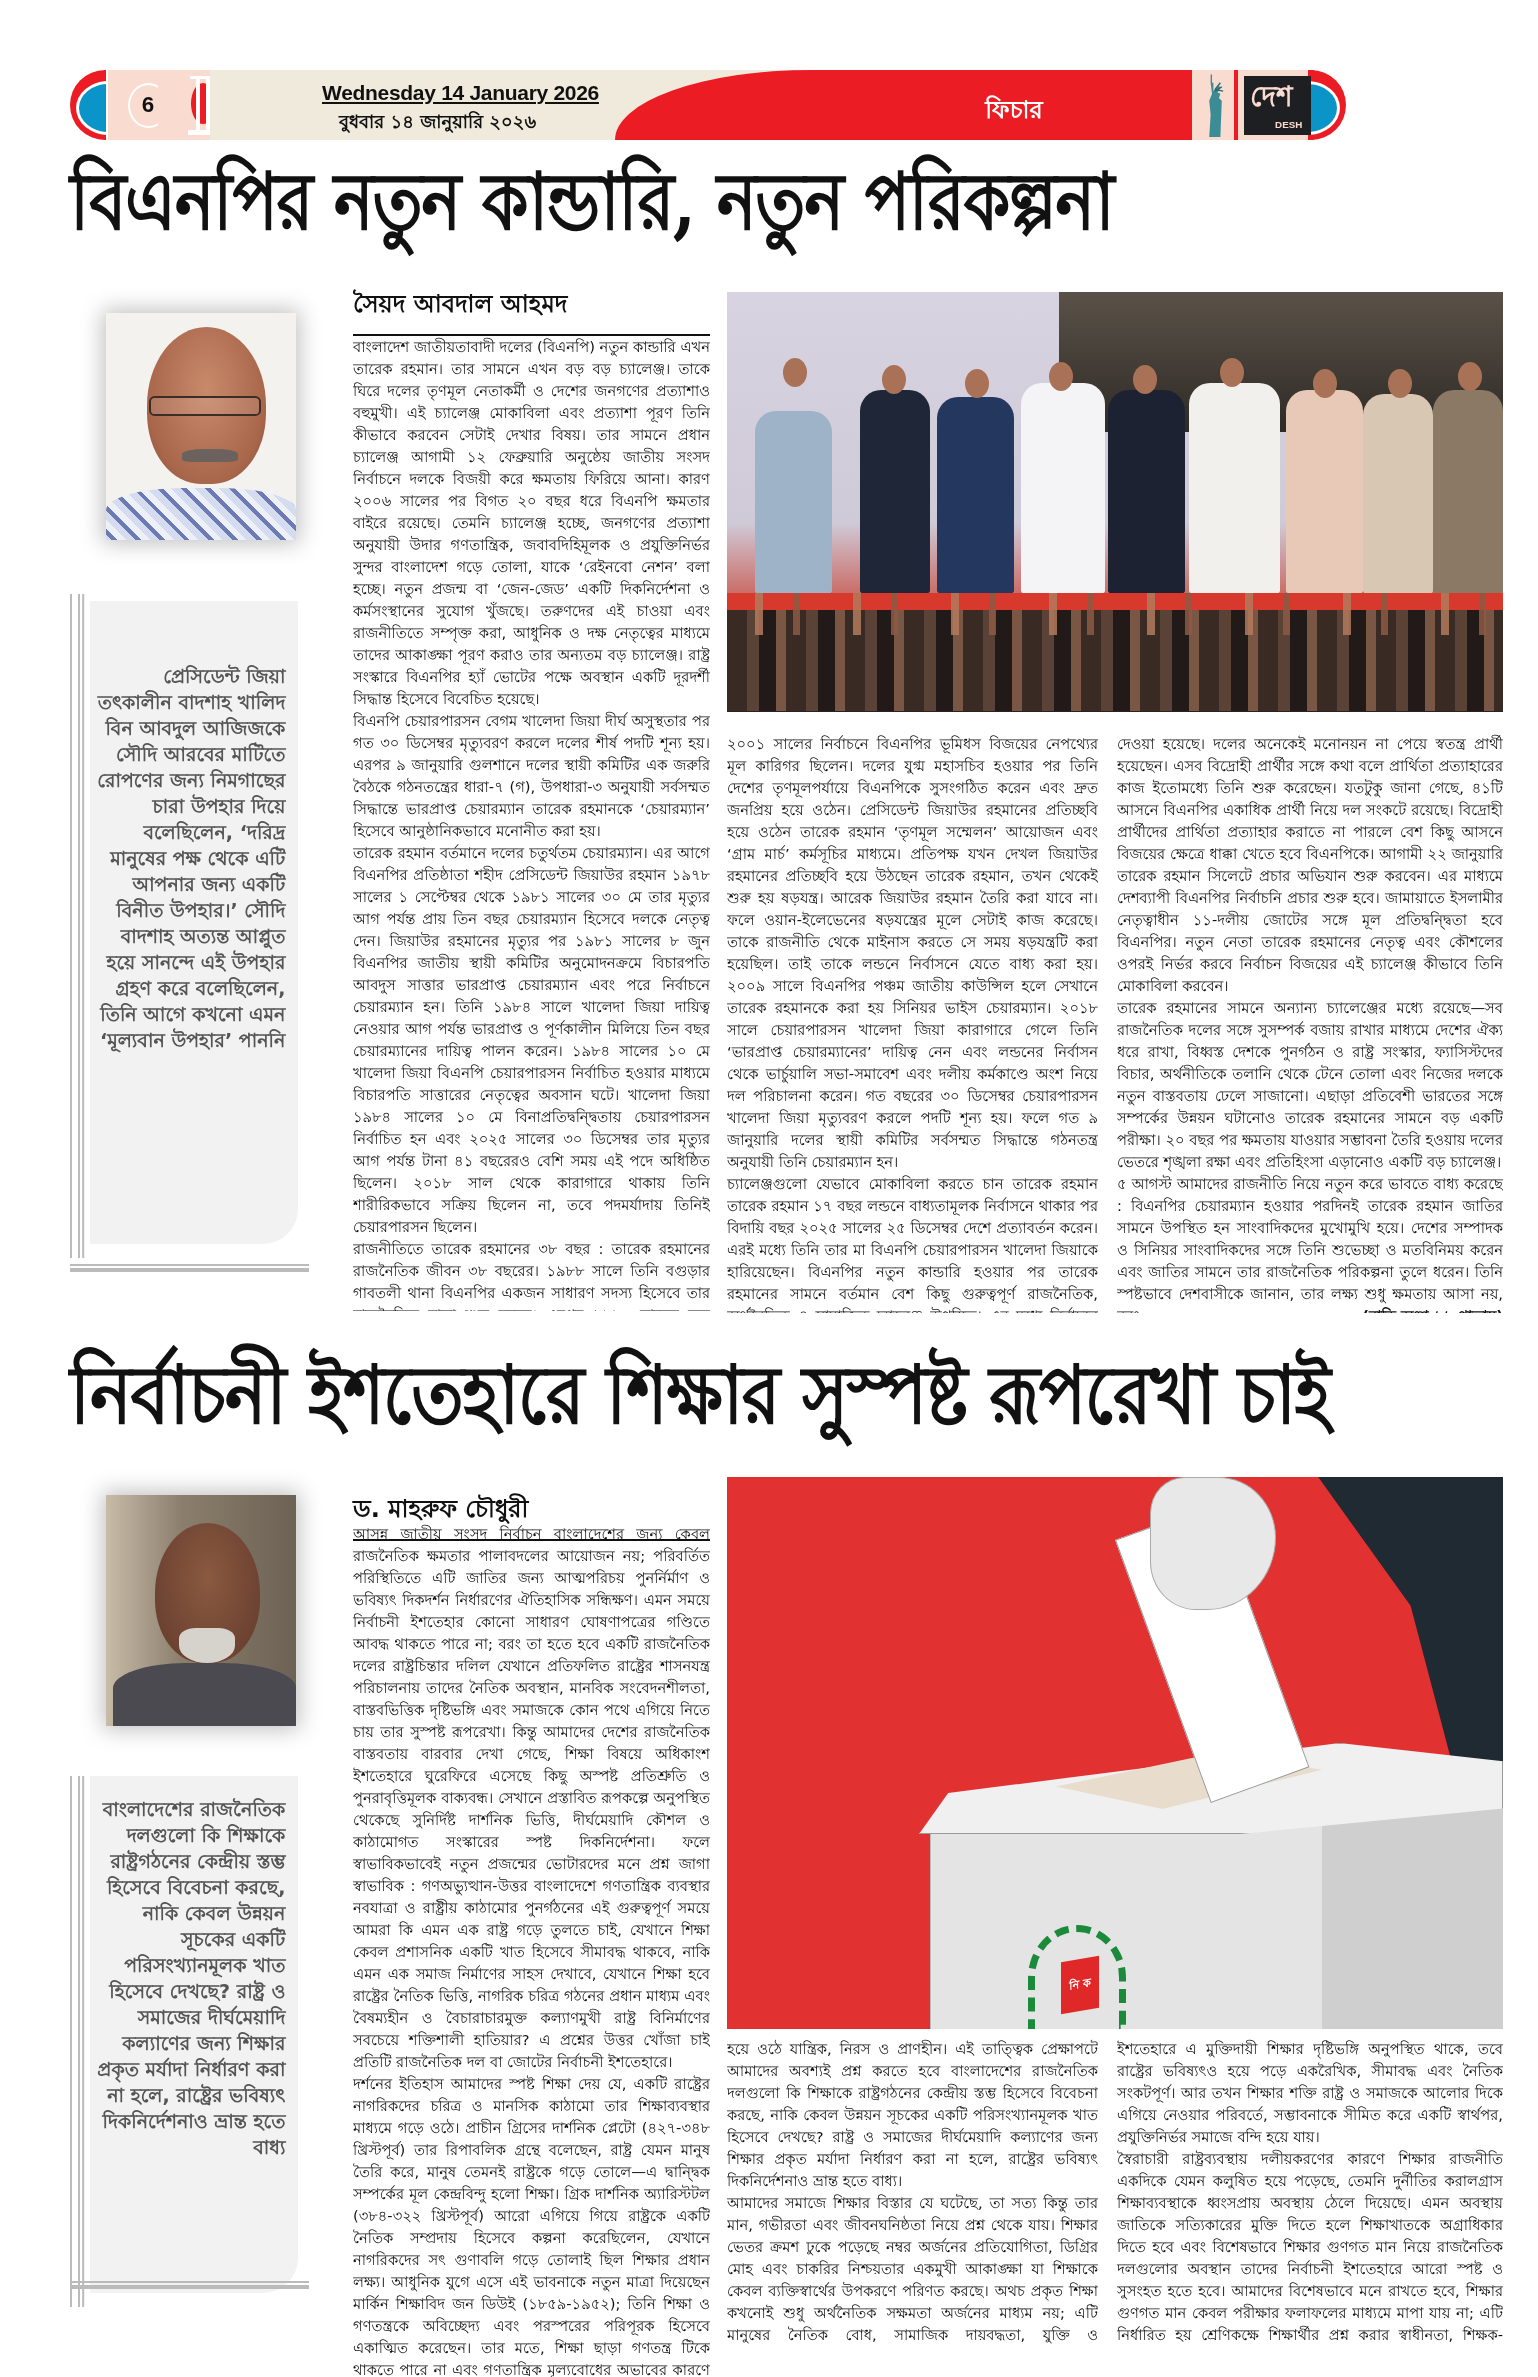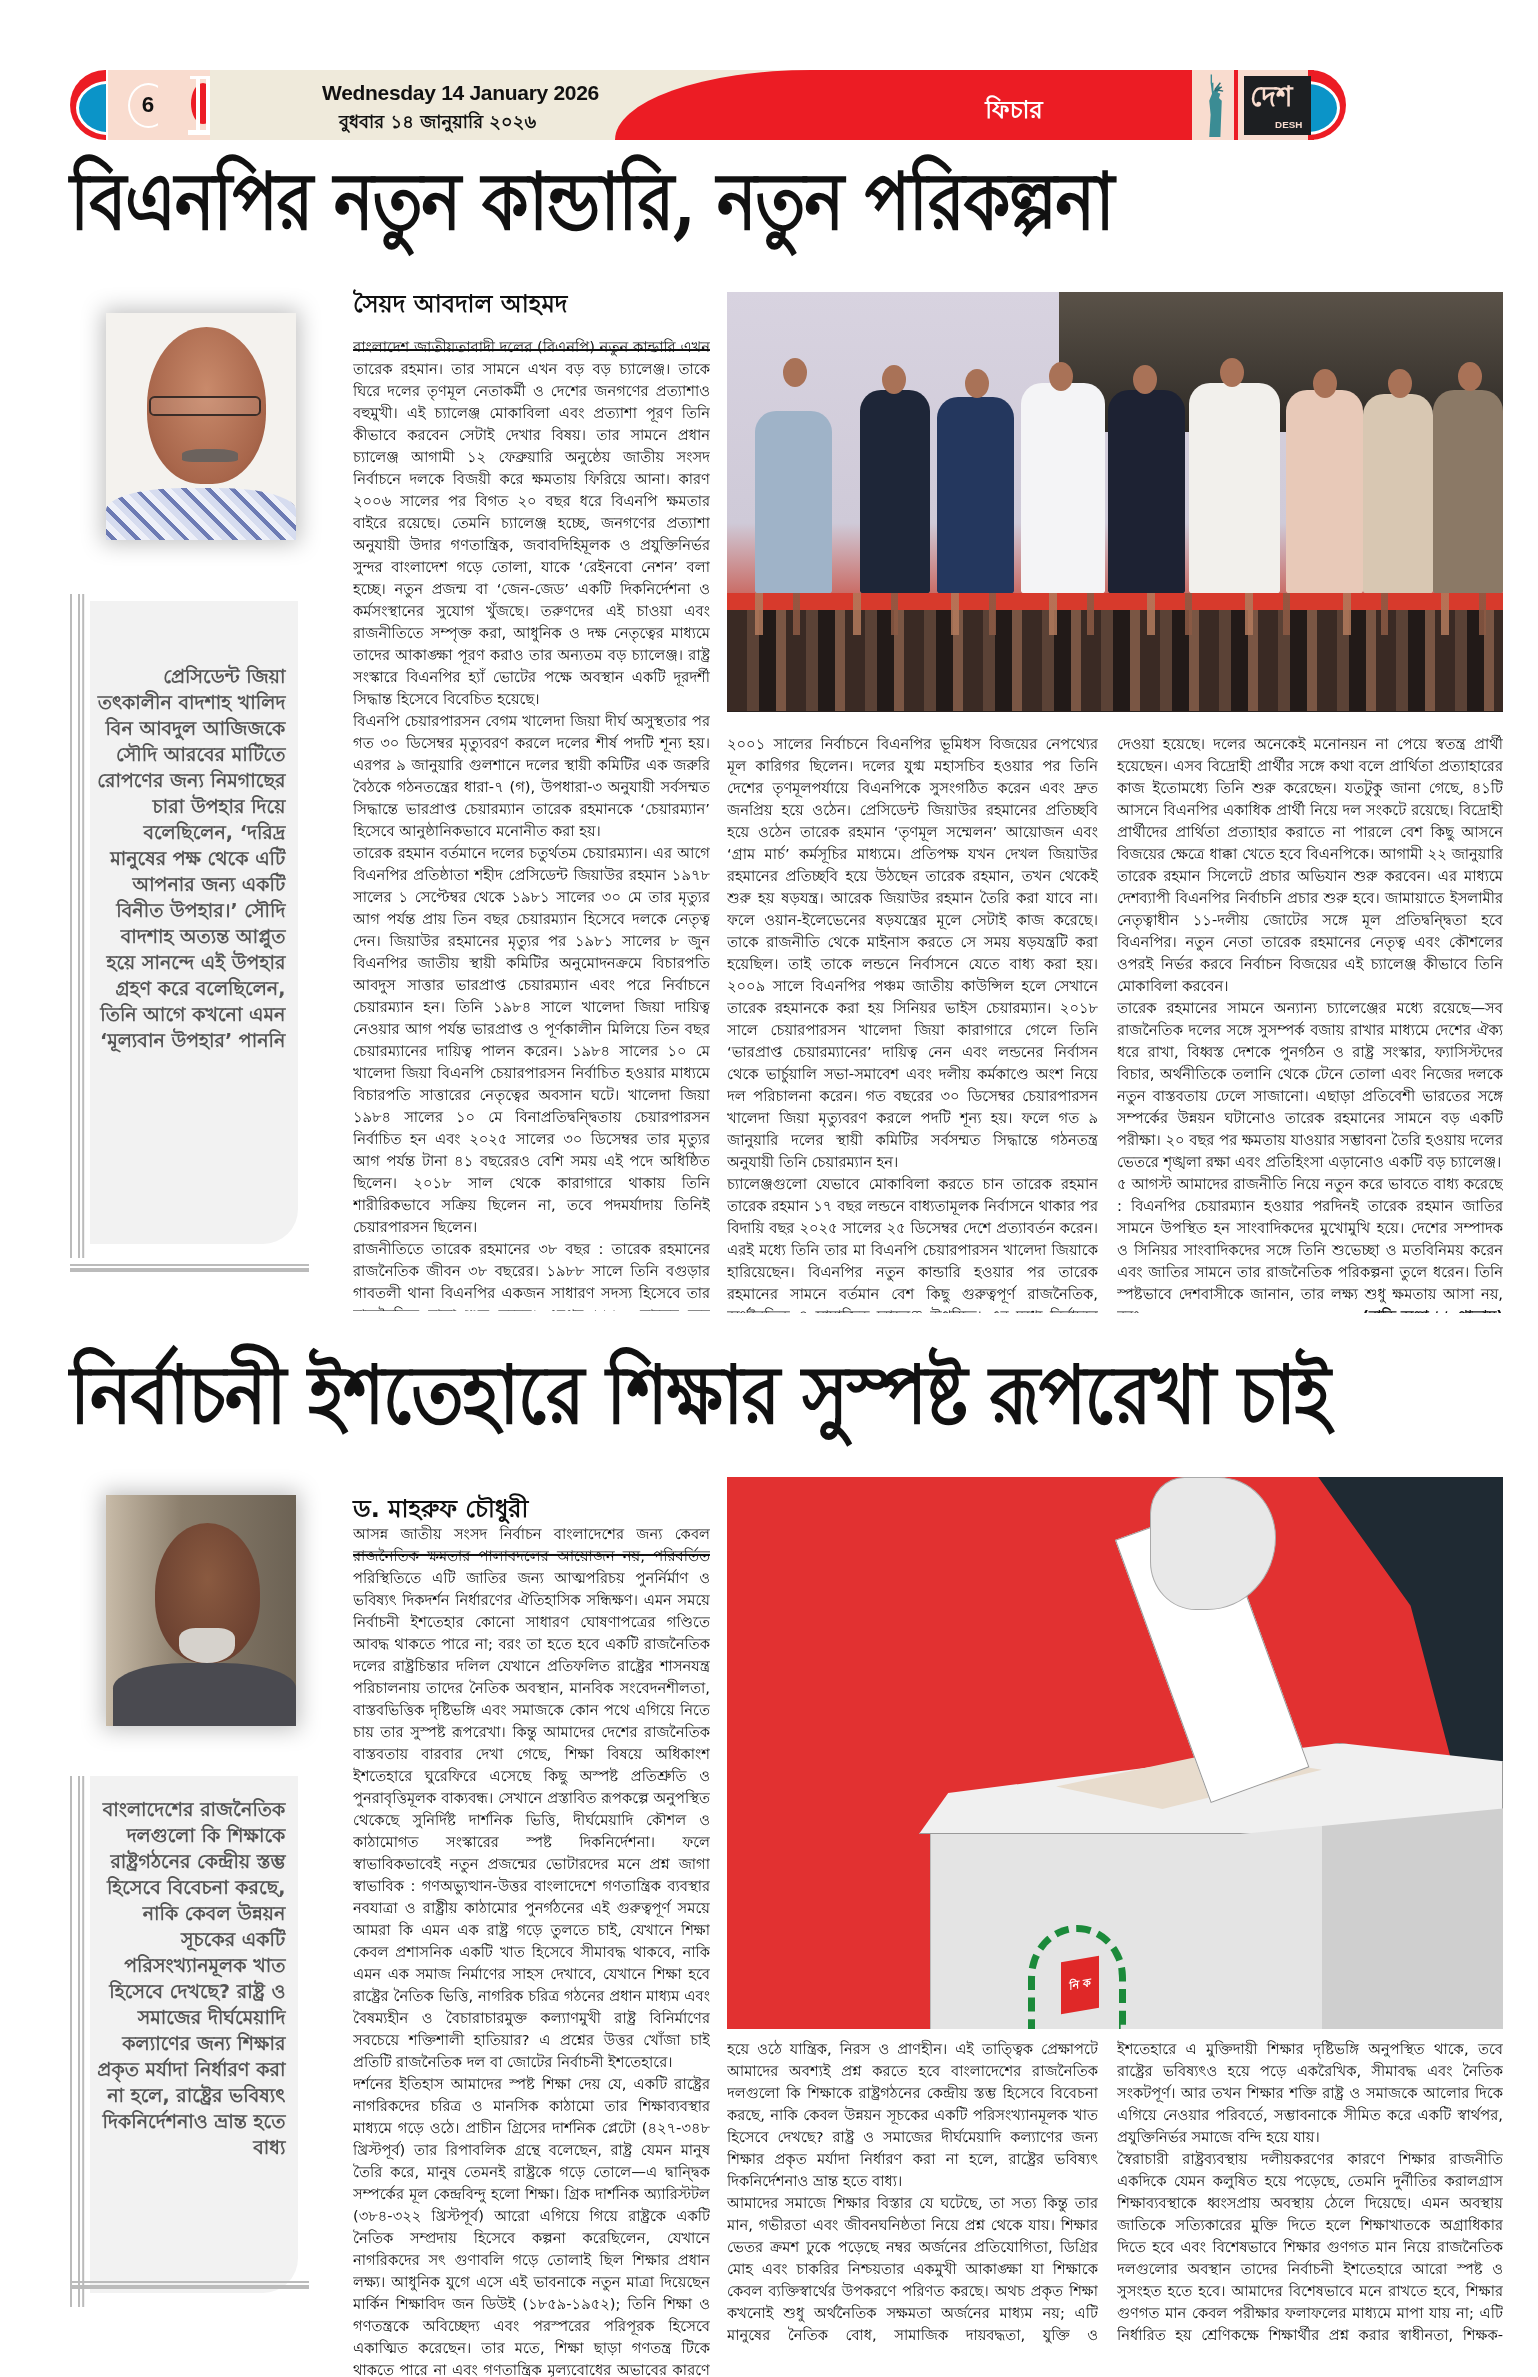--- a/index.html
+++ b/index.html
@@ -13,21 +13,21 @@
   .mh-cap-left::after { content: ""; position: absolute; left: 5.6px; top: 11.2px; width: 59px; height: 48px; border-radius: 50%; background: #0b94c8; border: 3.5px solid #fff; }
   .mh-page { position: absolute; left: 38px; top: 0; width: 80px; height: 70px; background: #f9dccf; }
   .mh-page-num { position: absolute; left: 19.6px; top: 12.6px; width: 41px; height: 45px; border: 2.1px solid #fff; border-radius: 50%; font: bold 22.4px "Liberation Sans", sans-serif; display: flex; align-items: center; justify-content: center; color: #111; }
   .mh-icon-box { position: absolute; left: 50px; top: 0; width: 84px; height: 70px; background: #f9dccf; }
   .mh-pillar { position: absolute; left: 31px; top: 5.6px; width: 28px; height: 59px; }
   .mh-pillar .dot { position: absolute; left: 2.1px; top: 7px; width: 24px; height: 41px; border-radius: 50%; background: #ec1c24; }
   .mh-pillar .col { position: absolute; top: 0; width: 4.2px; height: 59px; background: #fff; }
   .mh-pillar .base { position: absolute; left: -1.4px; bottom: 0; width: 31px; height: 4.2px; background: #fff; }
   .mh-pillar .top { position: absolute; left: 1.4px; top: 0; width: 25px; height: 3.5px; background: #fff; }
   .mh-date { position: absolute; left: 140px; top: 0; width: 601px; height: 70px; background: #efeadb; }
-  .mh-date-en { position: absolute; left: 112px; top: 11.2px; font: bold 21px "Liberation Sans", sans-serif; letter-spacing: -0.3px; color: #111; }
+  .mh-date-en { position: absolute; left: 112px; top: 11.2px; font: bold 21px "Liberation Sans", sans-serif; letter-spacing: -0.3px; color: #111; text-decoration: underline; }
   .mh-date-bn { position: absolute; left: 129px; top: 38px; font: bold 18px "DejaVu Sans", sans-serif; color: #111; }
   .mh-red { position: absolute; left: 545px; top: 0; width: 699px; height: 70px; background: #ec1c24; border-top-left-radius: 196px 70px; }
   .mh-section { position: absolute; left: 839px; top: 0; width: 210px; height: 82px; display: flex; align-items: center; justify-content: center; color: #fff; font: bold 24px "DejaVu Sans", sans-serif; }
   .mh-liberty { position: absolute; left: 1122px; top: 0; width: 42px; height: 70px; background: #f9dccf; }
   .mh-liberty-icon { position: absolute; left: 12.6px; top: 2.8px; width: 21px; height: 64px; }
   .mh-logo-box { position: absolute; left: 1168px; top: 0; width: 70px; height: 70px; background: #f9dccf; }
   .mh-logo { position: absolute; left: 6.3px; top: 5.6px; width: 68px; height: 59px; background: #1d1f22; color: #f9dccf; font: bold 8.4px "Liberation Sans", sans-serif; }
   .mh-logo .glyph { position: absolute; left: 5.6px; top: 7px; font: bold 28px "DejaVu Sans", sans-serif; color: #f9dccf; line-height: 1; }
   .mh-logo .en { position: absolute; right: 10px; bottom: 4.2px; font: bold 9.8px "Liberation Sans", sans-serif; color: #f9dccf; text-align: right; }
   .mh-cap-right { position: absolute; left: 1241px; top: 0; width: 35px; height: 70px; overflow: hidden; }
@@ -59,21 +59,21 @@
   .pq-lines { position: absolute; left: 70px; width: 14px; }
   .pq-lines::before, .pq-lines::after { content: ""; position: absolute; top: 0; bottom: 0; width: 2.1px; background: #bbb; }
   .pq-lines::before { left: 0; } .pq-lines::after { left: 8.4px; box-shadow: 4.2px 0 0 #bbb; }
   .pq-lines-1 { top: 594px; height: 664px; }
   .pq-lines-2 { top: 1776px; height: 531px; }
   .pq-hline { position: absolute; left: 70px; width: 239px; height: 8.4px; border-top: 2.1px solid #bbb; border-bottom: 2.1px solid #bbb; }
   .pq-hline::after { content: ""; position: absolute; left: 0; right: 0; top: 2.1px; height: 2.1px; background: #bbb; }
   .hl-1 { top: 1264px; } .hl-2 { top: 2281px; }
 
   
-  .byline { position: absolute; left: 353px; width: 357px; font: bold 24px "DejaVu Sans", sans-serif; color: #111; padding-bottom: 24px; border-bottom: 2.1px solid #111; }
+  .byline { position: absolute; left: 353px; width: 357px; font: bold 24px "DejaVu Sans", sans-serif; color: #111; padding-bottom: 9px; border-bottom: 2.1px solid #111; }
   .byline-1 { top: 285px; }
   .byline-2 { top: 1477px; margin-top: 13px; }
 
   
   .column { position: absolute; font: 14.7px "DejaVu Sans", sans-serif; line-height: 22px; color: #111; text-align: justify; overflow: hidden; }
   .column p { margin: 0; }
   .col-a1 { left: 353px; top: 336px; width: 357px; height: 975px; }
   .col-a2 { left: 727px; top: 733px; width: 371px; height: 580px; }
   .col-a3 { left: 1117px; top: 733px; width: 386px; height: 580px; }
   .col-b1 { left: 353px; top: 1523px; width: 357px; height: 854px; }

